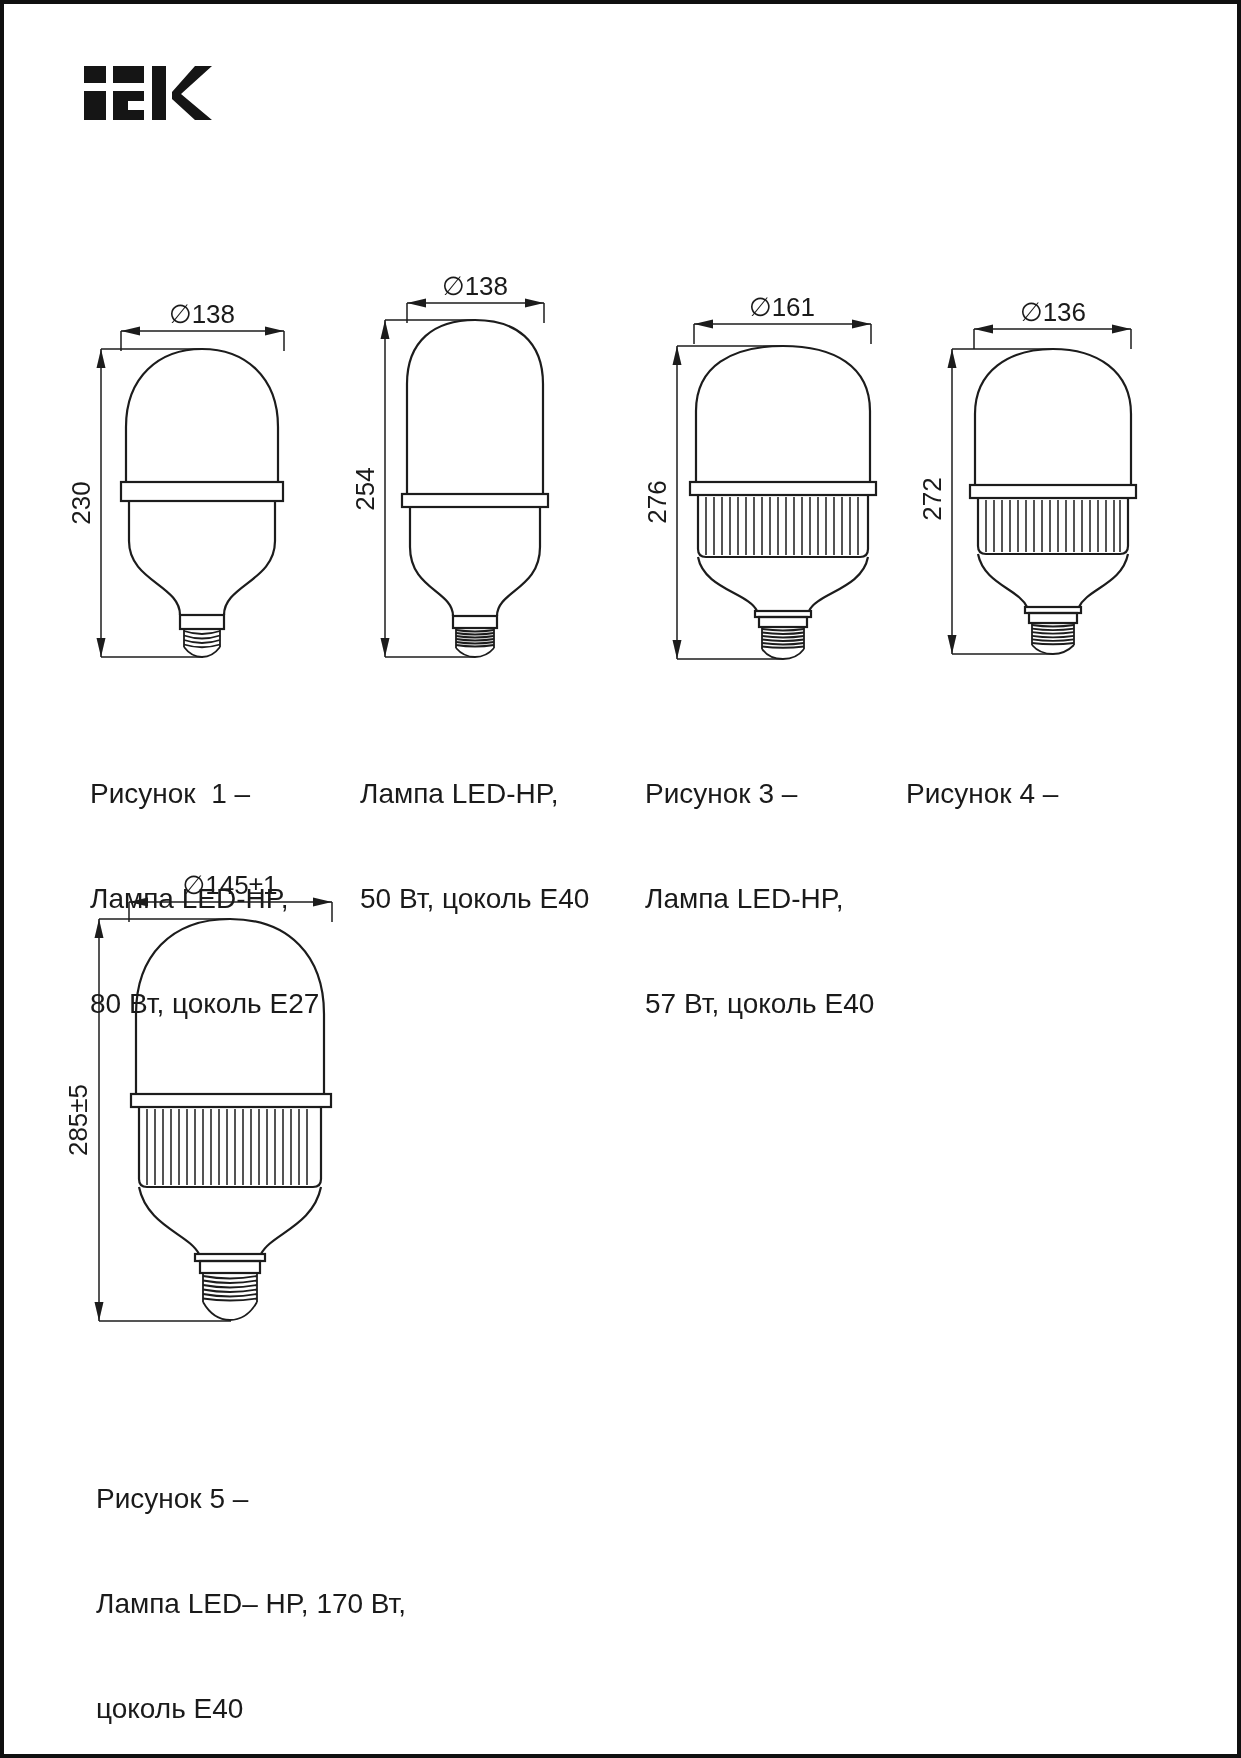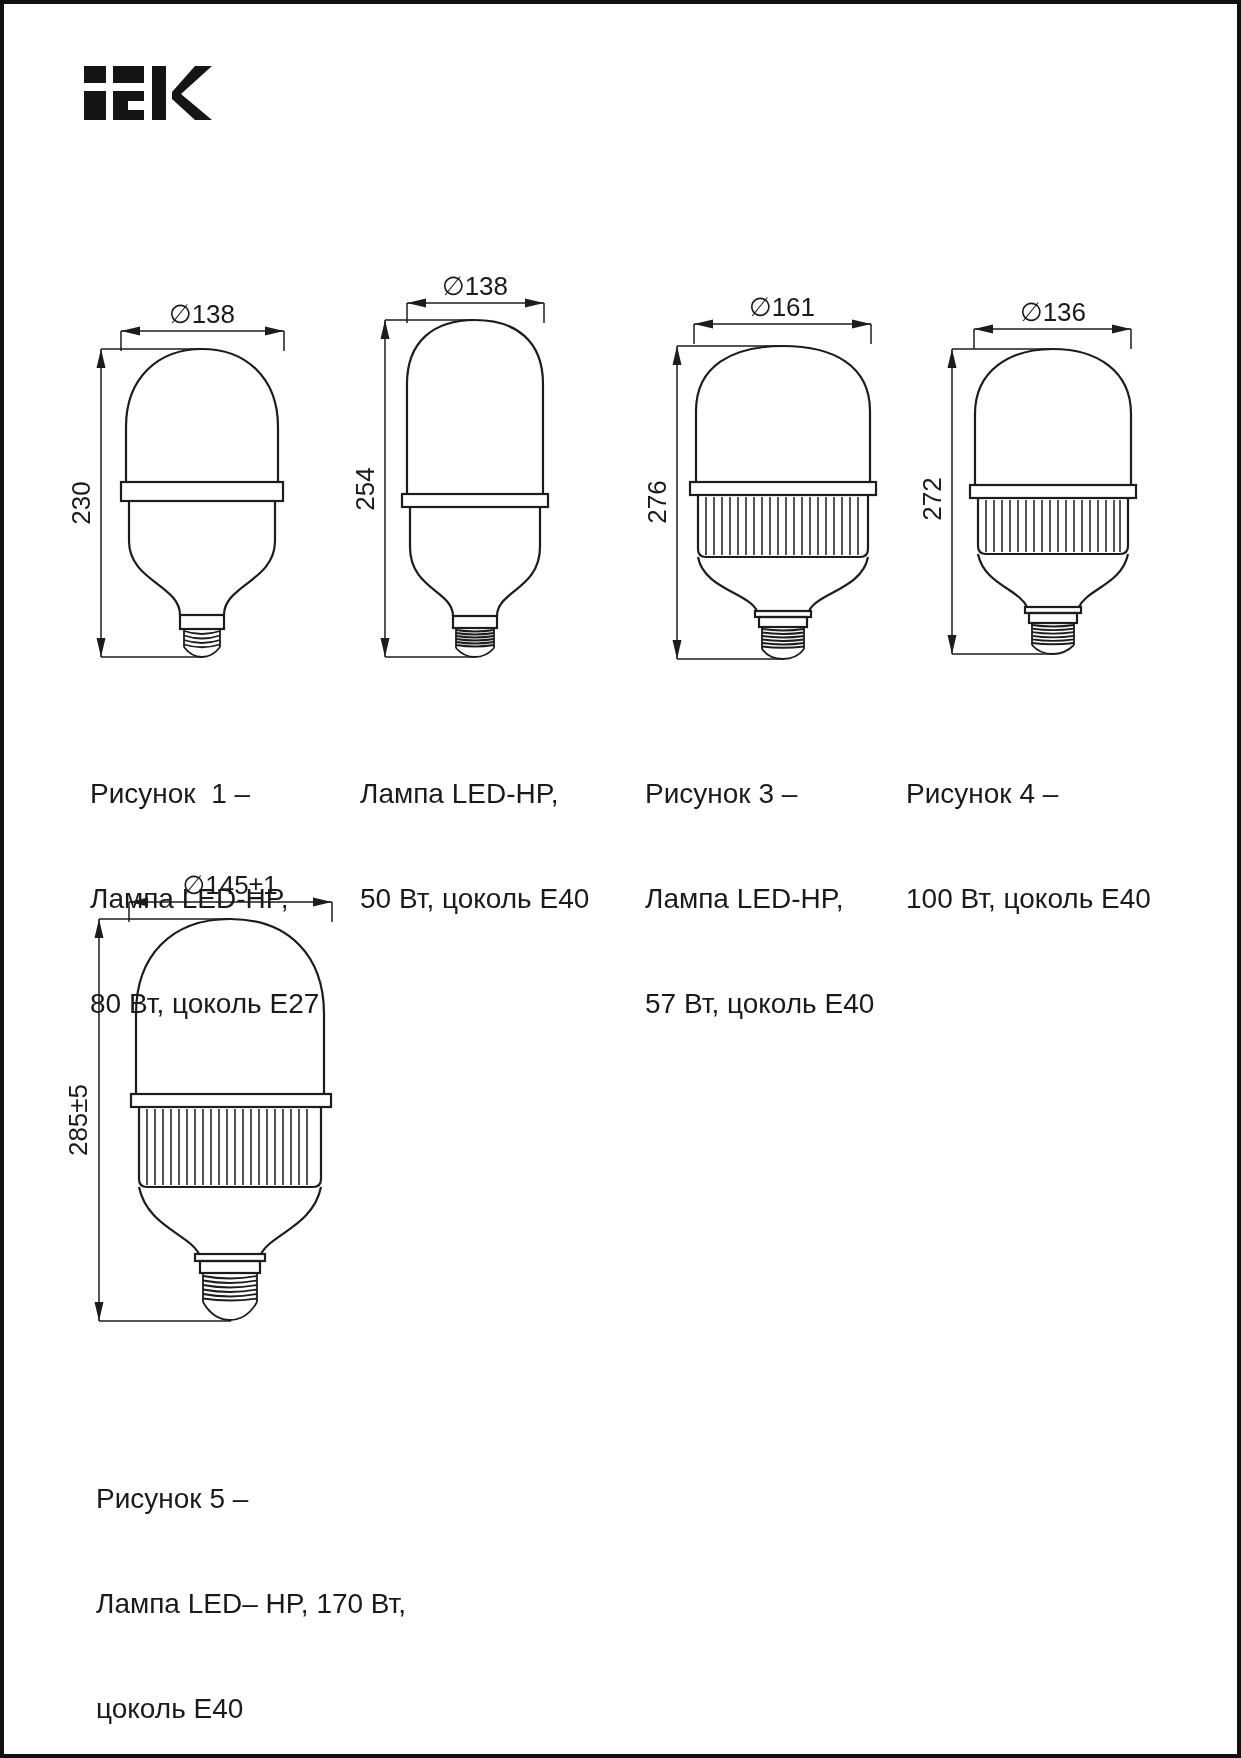--- a/index.html
+++ b/index.html
@@ -194,21 +194,20 @@
       <g>
         <rect class="ln outline" x="111" y="348" width="56" height="6"></rect>
         <rect class="ln outline" x="115" y="354" width="48" height="10"></rect>
         <path class="ln thr" d="M118,364 V386 M160,364 V386"></path>
         <path class="ln thr" d="M118,366 Q139,369 160,366 M118,369.6 Q139,372.6 160,369.6 M118,373.2 Q139,376.2 160,373.2 M118,376.8 Q139,379.8 160,376.8 M118,380.4 Q139,383.4 160,380.4 M118,384 Q139,386.5 160,384"></path>
         <path class="ln thr" d="M118,386 C124,393 131,395 139,395 C147,395 153,393 160,386"></path>
       </g>
     </svg>
     <div class="abs caption" style="left:880px;top:702px;width:290px;margin-left:22px;">
       <div>Рисунок 4 –</div>
-      <div>100 Вт, цоколь Е40</div>
     </div>
   </div>
 
   <div>
     <svg class="abs" style="left:55px;top:850px;" width="345" height="480" viewBox="0 0 345 480">
       <g>
         <line class="ln dim" x1="70" y1="48" x2="273" y2="48"></line>
         <polygon class="arr" points="70,48 89,43.5 89,52.5"></polygon>
         <polygon class="arr" points="273,48 254,43.5 254,52.5"></polygon>
         <line class="ln dim" x1="70" y1="48" x2="70" y2="68"></line>

